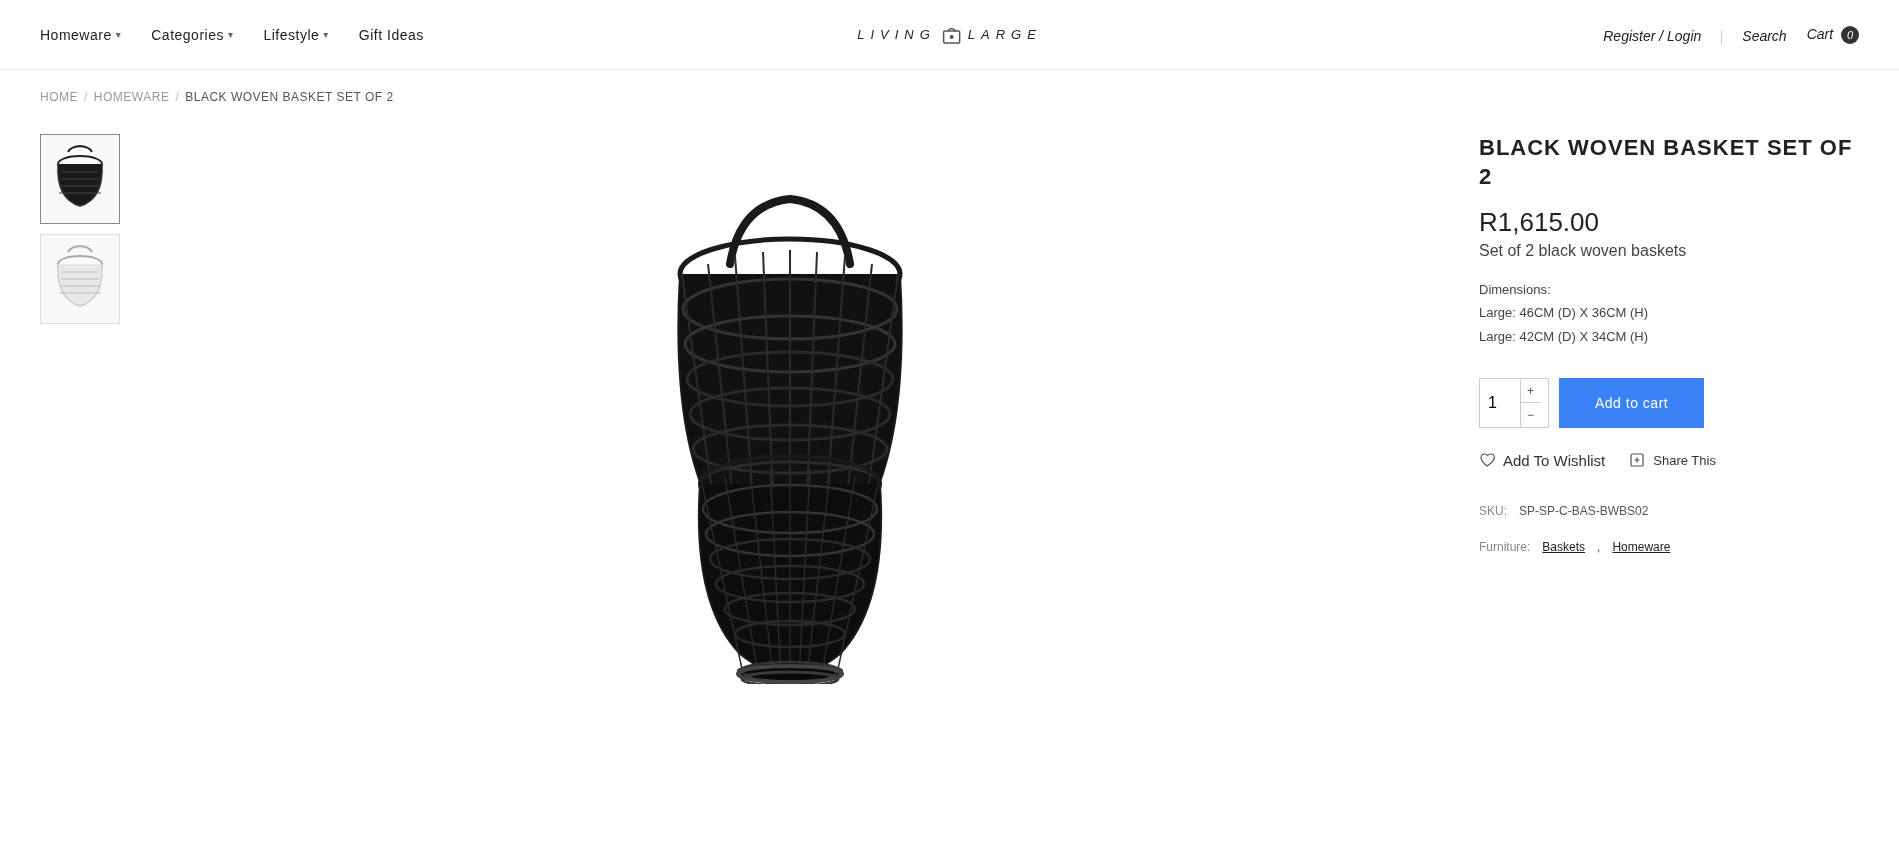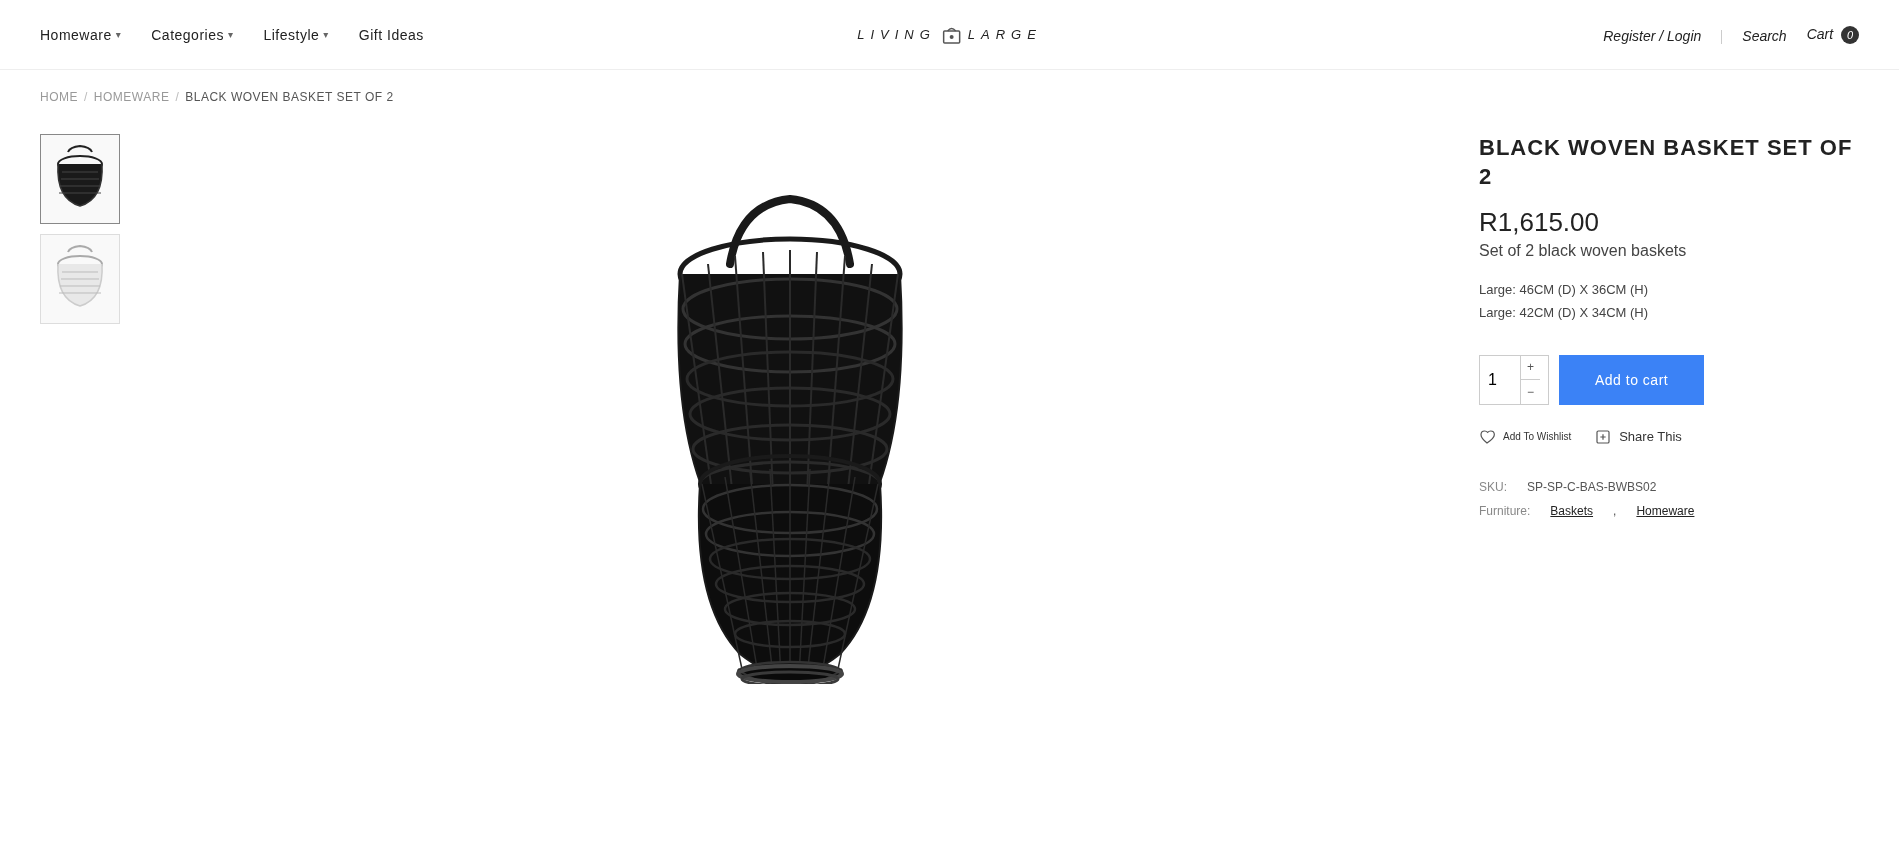--- a/index.html
+++ b/index.html
@@ -256,21 +256,21 @@
       gap: 24px;
       margin-bottom: 30px;
     }
     .wishlist-btn {
       display: flex;
       align-items: center;
       gap: 8px;
       background: none;
       border: none;
       cursor: pointer;
-      font-size: 10px;
+      font-size: 15px;
       color: #333;
     }
     .share-btn {
       display: flex;
       align-items: center;
       gap: 8px;
       background: none;
       border: none;
       cursor: pointer;
       font-size: 13px;
@@ -278,21 +278,22 @@
     }
 
     
     .product-meta {
       font-size: 12px;
       color: #555;
       line-height: 2;
     }
     .product-meta .meta-row {
       display: flex;
-      gap: 20px;
+      gap: 12px;
+      margin-top: 12px;
     }
     .product-meta .meta-label { color: #888; }
     .product-meta a {
       color: #222;
       text-decoration: underline;
     }
   </style>
 </head>
 <body>
 
@@ -430,20 +431,21 @@
         <ellipse cx="190" cy="535" rx="48" ry="7" fill="none" stroke="#3a3a3a" stroke-width="3"></ellipse>
       </svg>
     </div>
   </div>
 
   <div class="product-info">
     <h1 class="product-title">BLACK WOVEN BASKET SET OF 2</h1>
     <div class="product-price">R1,615.00</div>
     <p class="product-description">Set of 2 black woven baskets</p>
     <div class="product-dimensions">
+      <span>Dimensions:</span>
       <span>Large: 46CM (D) X 36CM (H)</span>
       <span>Large: 42CM (D) X 34CM (H)</span>
     </div>
 
     <div class="add-to-cart-row">
       <div class="quantity-box">
         <input class="quantity-input" type="number" value="1" min="1" style="">
         <div class="quantity-controls">
           <button class="qty-btn">+</button>
           <button class="qty-btn">−</button>

